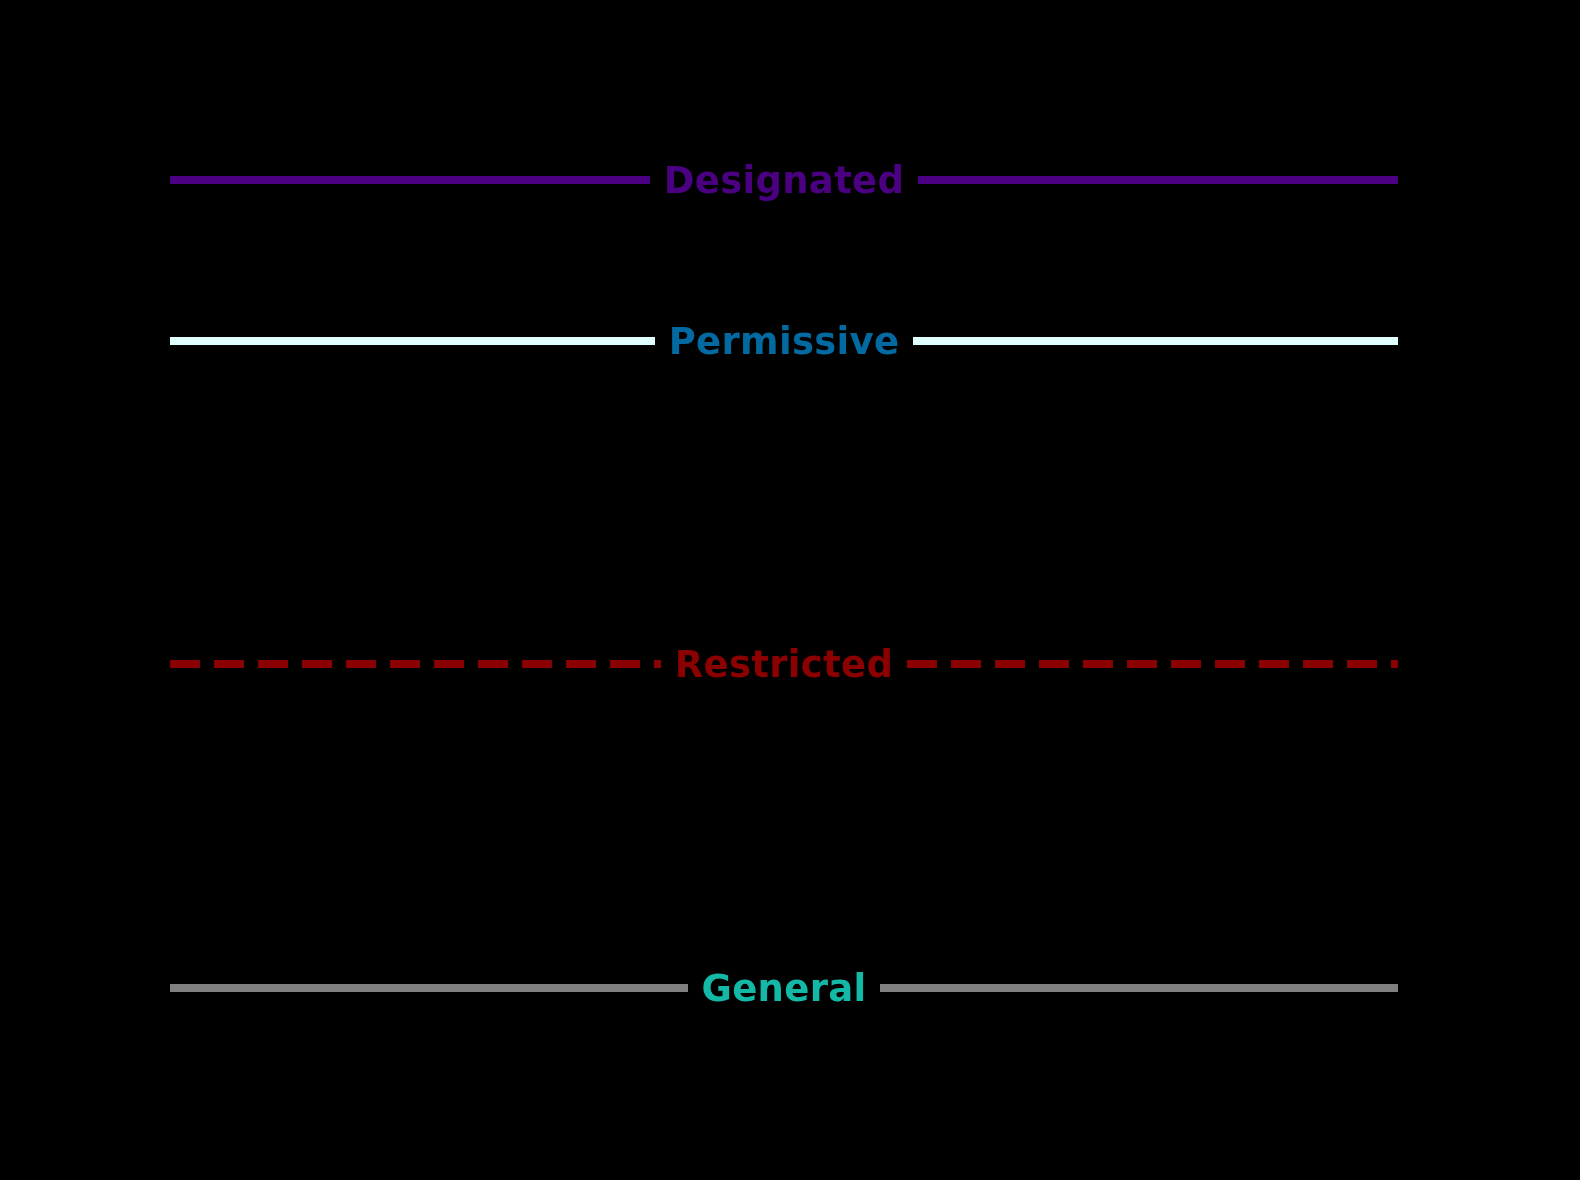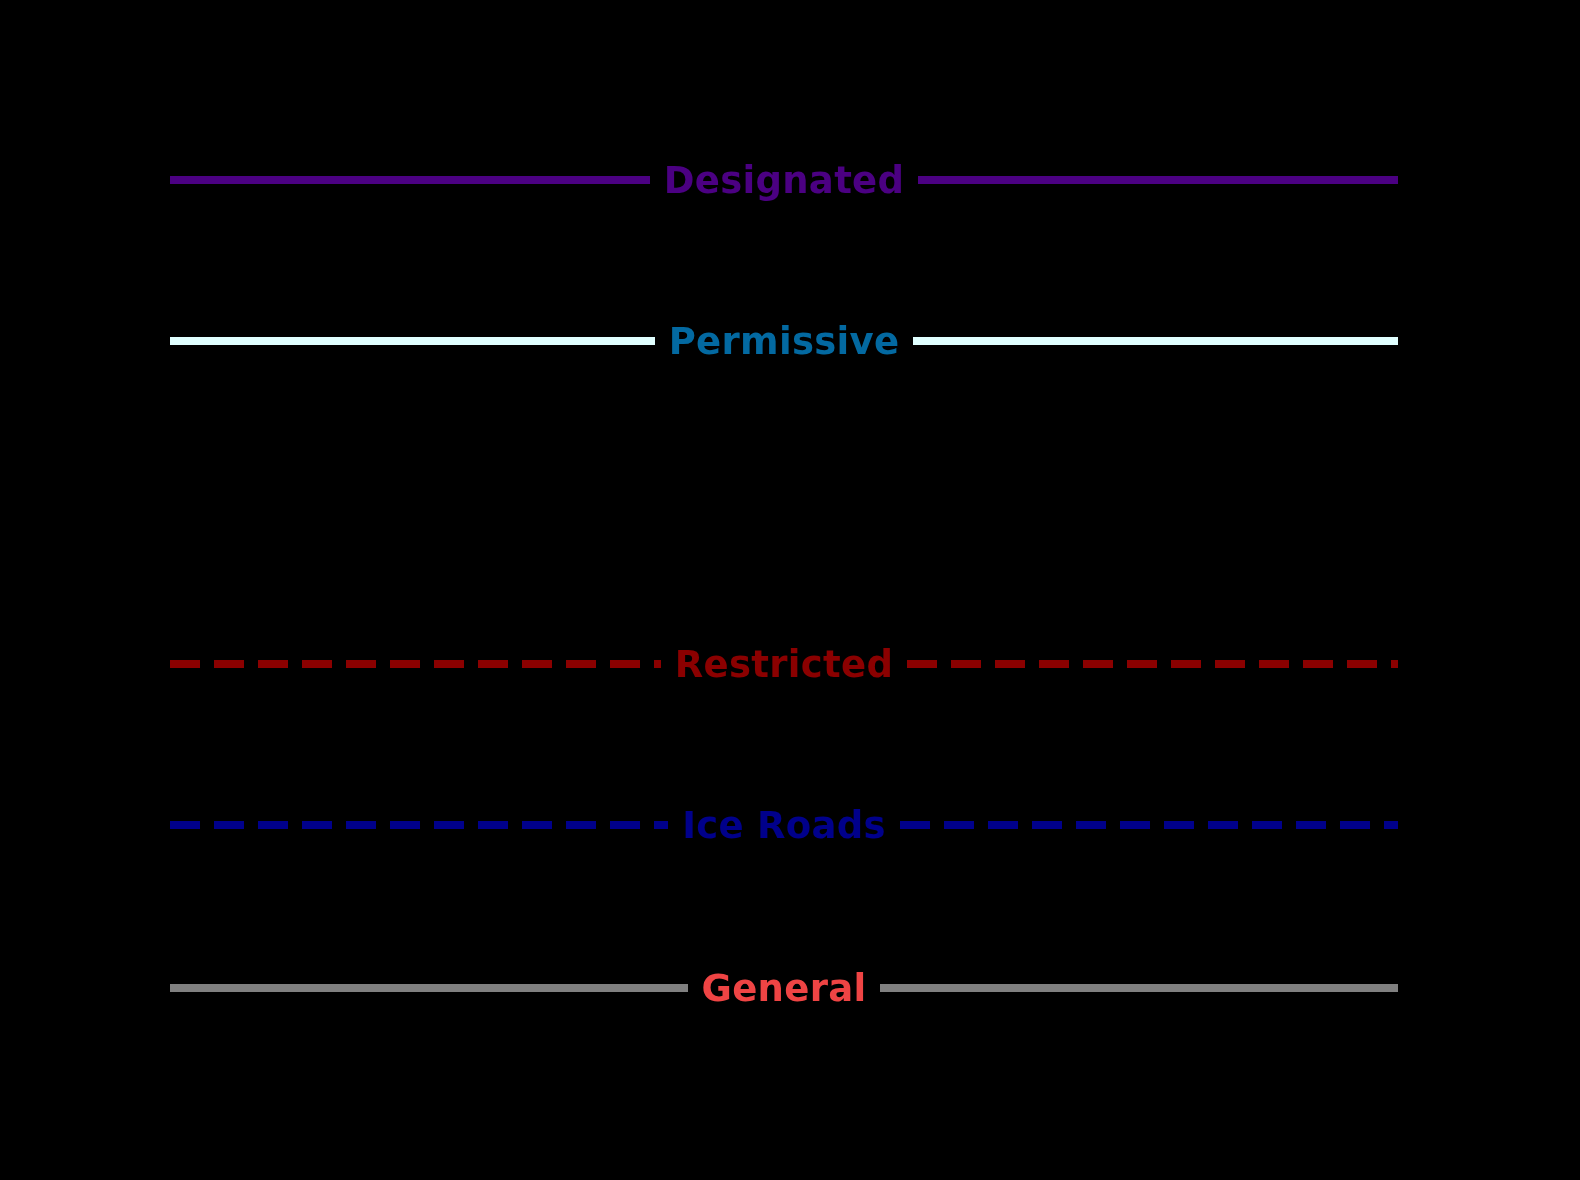--- a/index.html
+++ b/index.html
@@ -80,23 +80,18 @@
     <div class="legend-row" style="left: 170px; width: 1228px; top: 311px;">
       <div class="legend-line style-solid" style="color: rgb(224, 255, 255); height: 8px; background-color: rgb(224, 255, 255);"></div>
       <span class="legend-label" style="color: #0369a1;">Permissive</span>
       <div class="legend-line style-solid" style="color: rgb(224, 255, 255); height: 8px; background-color: rgb(224, 255, 255);"></div>
     </div>
     <div class="legend-row" style="left: 170px; width: 1228px; top: 634px;">
       <div class="legend-line style-dashed" style="color: rgb(139, 0, 0); height: 8px;"></div>
       <span class="legend-label" style="color: rgb(139, 0, 0);">Restricted</span>
       <div class="legend-line style-dashed" style="color: rgb(139, 0, 0); height: 8px;"></div>
     </div>
-    <div class="legend-row" style="left: 170px; width: 1228px; top: 795px;">
-      <div class="legend-line style-dashed" style="color: rgb(0, 0, 139); height: 8px;"></div>
-      <span class="legend-label" style="color: rgb(0, 0, 139);">Ice Roads</span>
-      <div class="legend-line style-dashed" style="color: rgb(0, 0, 139); height: 8px;"></div>
-    </div>
     <div class="legend-row" style="left: 170px; width: 1228px; top: 958px;">
       <div class="legend-line style-solid" style="color: rgb(128, 128, 128); height: 8px; background-color: rgb(128, 128, 128);"></div>
-      <span class="legend-label" style="color: #ef4444; text-align: right;">General</span>
+      <span class="legend-label" style="color: #14b8a6; text-align: right;">General</span>
       <div class="legend-line style-solid" style="color: rgb(128, 128, 128); height: 8px; background-color: rgb(128, 128, 128);"></div>
     </div>
   </div>
 
 </body></html>

